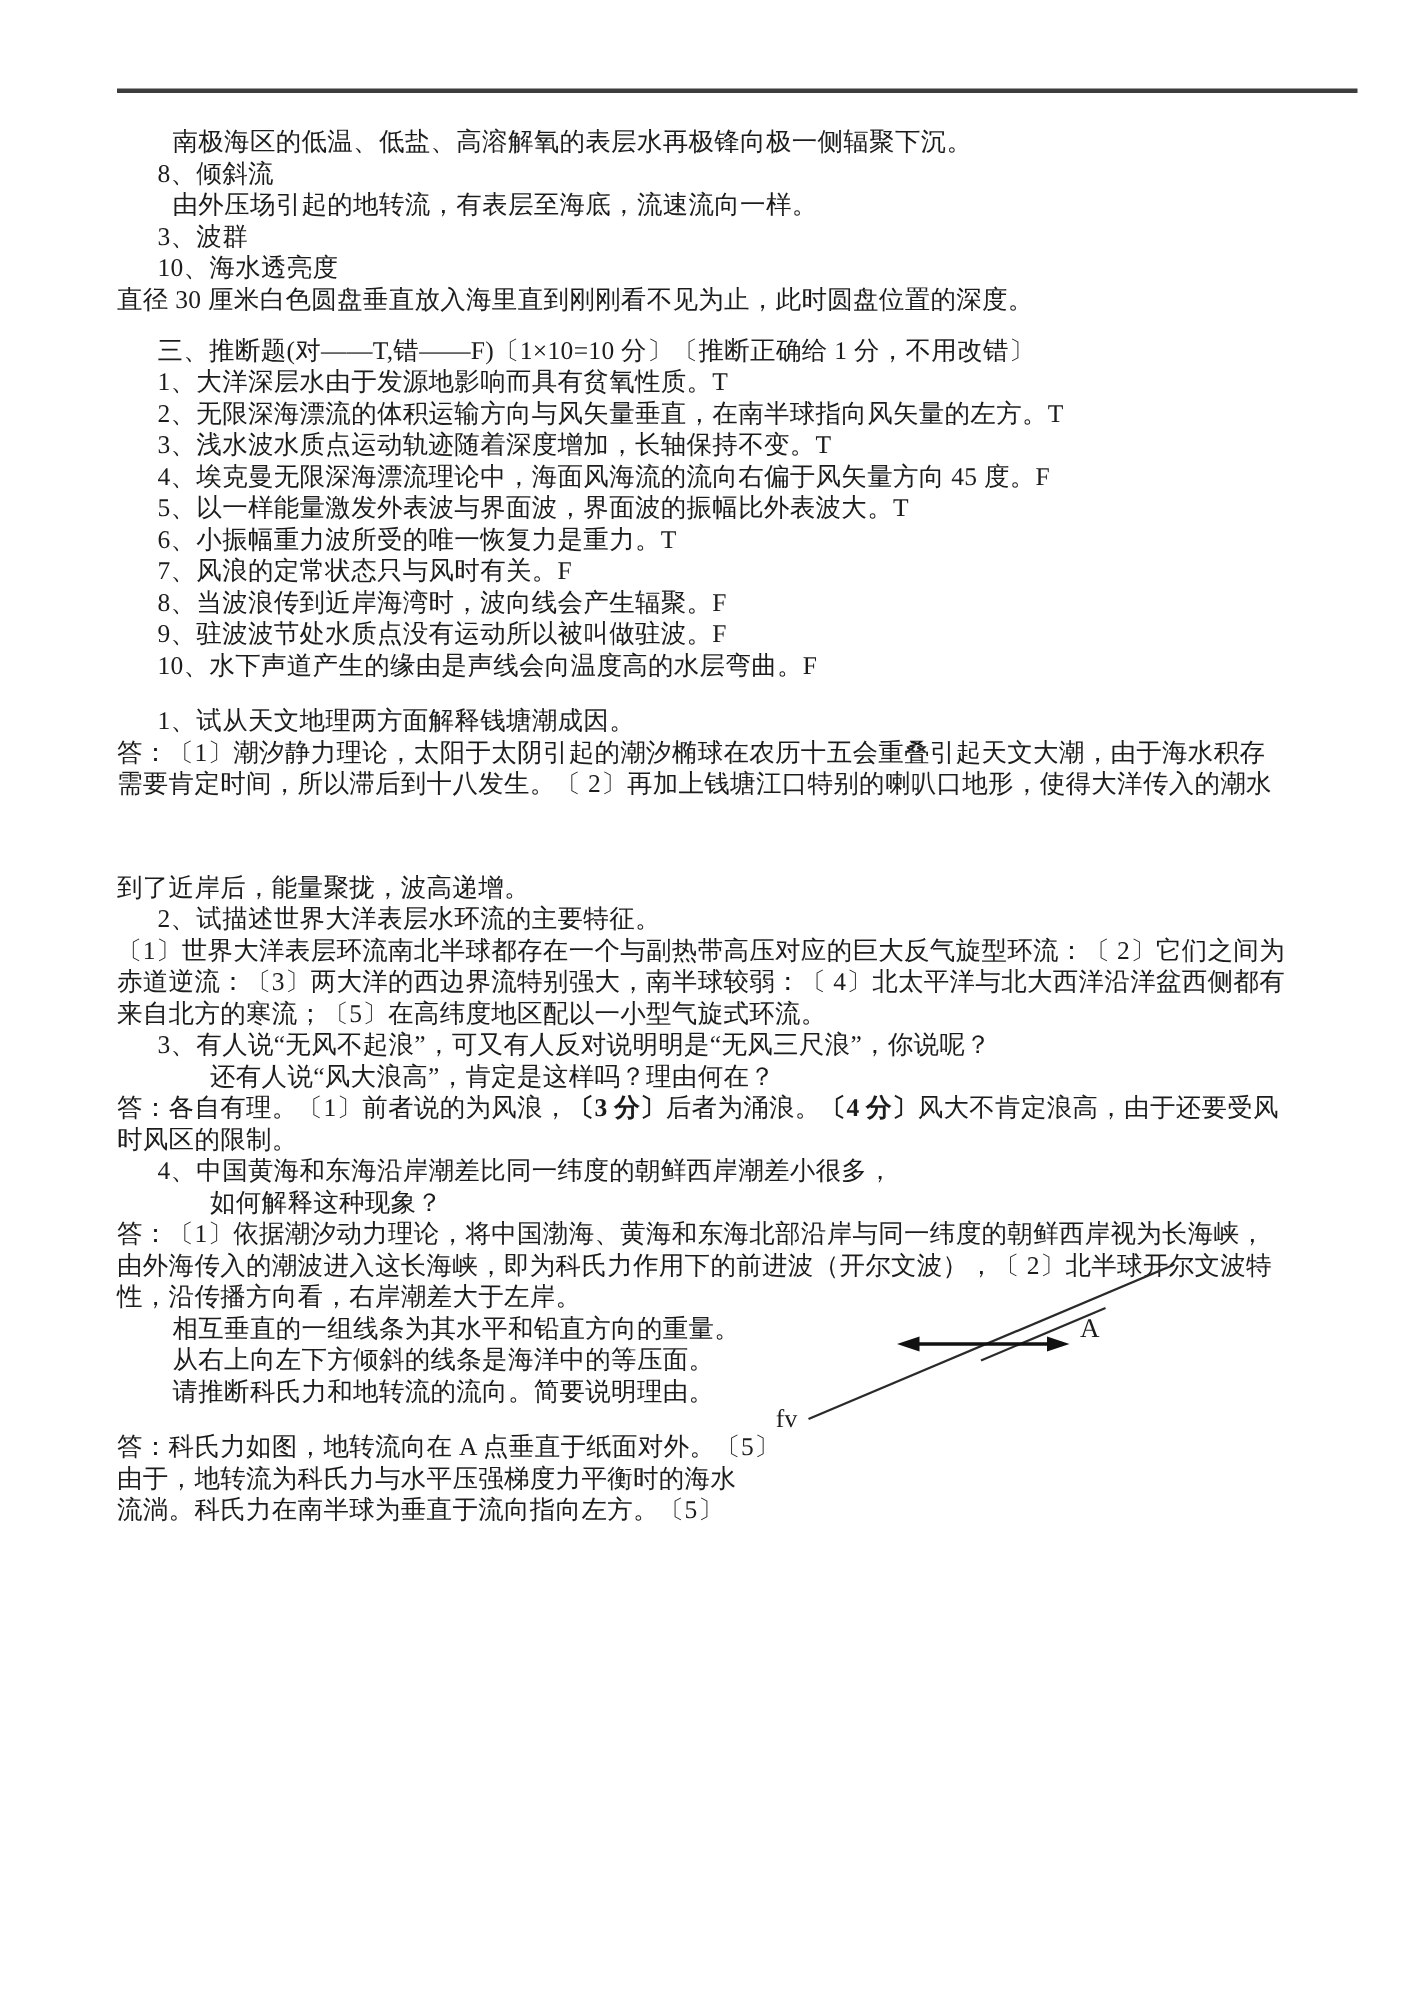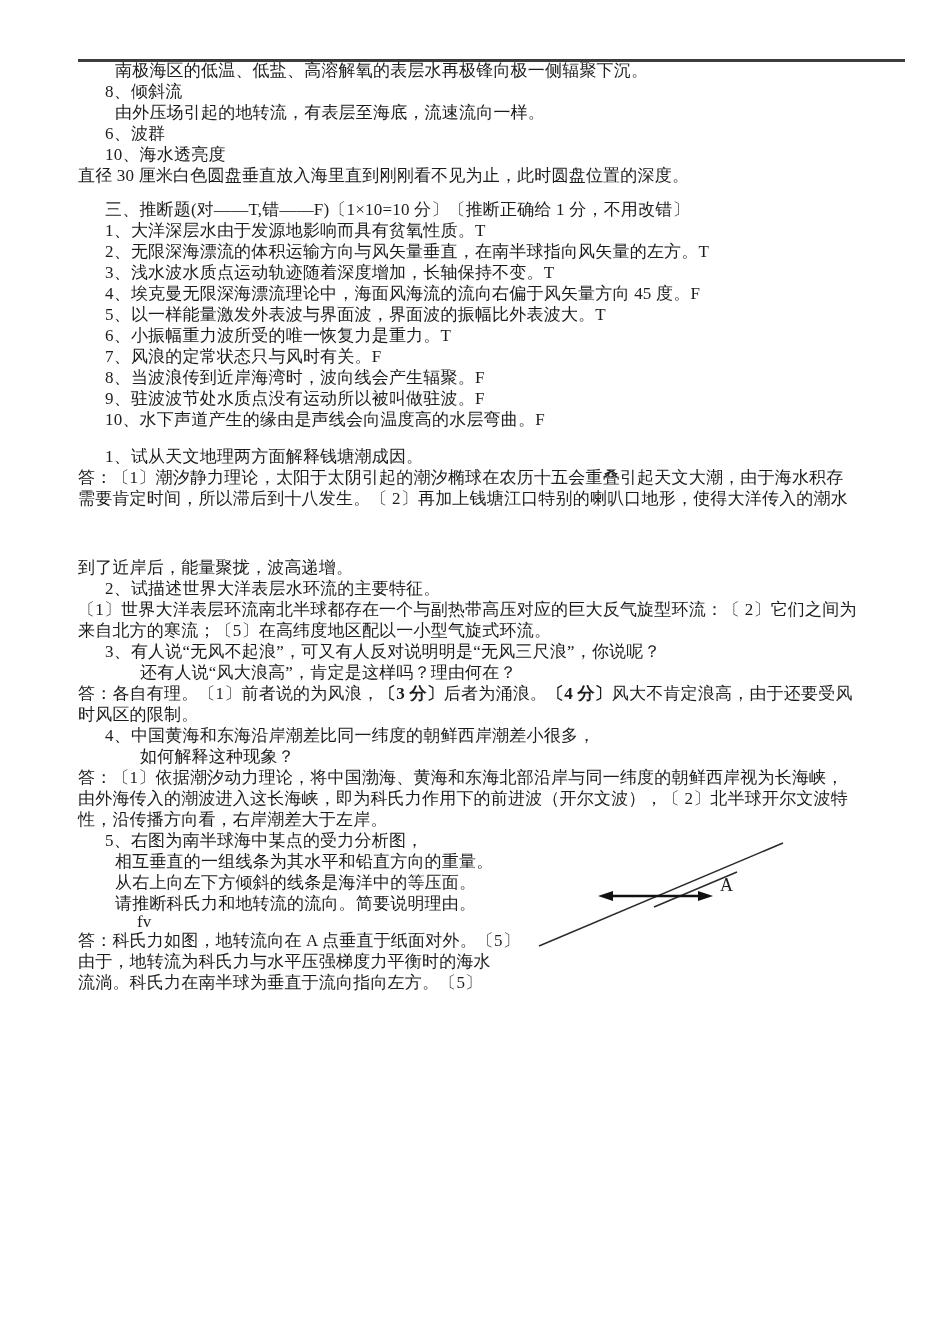--- a/index.html
+++ b/index.html
@@ -3,38 +3,38 @@
 <meta charset="utf-8">
 <style>
   html,body{margin:0;padding:0;}
   body{
     width:950px;height:1344px;background:#ffffff;position:relative;
     font-family:"Liberation Serif","DejaVu Serif",serif;color:#1c1c1c;
     overflow:hidden;
   }
   .page{position:absolute;inset:0;background:#ffffff;}
   .toprule{position:absolute;left:78px;top:59px;width:827px;height:3px;background:#3d3d3d;}
-  .content{position:absolute;left:78px;top:60px;width:834px;}
+  .content{position:absolute;left:78px;top:84px;width:834px;}
   .ln{margin:0;font-size:17px;line-height:21px;white-space:nowrap;letter-spacing:0.2px;}
   .ln .b{font-weight:700;}
   .gap{width:100%;}
   .diagram{position:absolute;left:528px;top:833px;width:285px;height:130px;}
   .diagram svg{display:block;width:100%;height:100%;}
 </style>
 </head>
 <body>
 
 <div class="page">
   <div class="toprule"></div>
 
   <div class="content">
       <p class="ln" style="padding-left: 37px;"><span>南极海区的低温、低盐、高溶解氧的表层水再极锋向极一侧辐聚下沉。</span></p>
       <p class="ln" style="padding-left: 27px;"><span>8、倾斜流</span></p>
       <p class="ln" style="padding-left: 37px;"><span>由外压场引起的地转流，有表层至海底，流速流向一样。</span></p>
-      <p class="ln" style="padding-left: 27px;"><span>6、波群</span></p>
+      <p class="ln" style="padding-left: 27px;"><span>3、波群</span></p>
       <p class="ln" style="padding-left: 27px;"><span>10、海水透亮度</span></p>
       <p class="ln" style="padding-left: 0px;"><span>直径 30 厘米白色圆盘垂直放入海里直到刚刚看不见为止，此时圆盘位置的深度。</span></p>
       <div class="gap" style="height: 13px;"></div>
       <p class="ln" style="padding-left: 27px;"><span>三、推断题(对——T,错——F)〔1×10=10 分〕〔推断正确给 1 分，不用改错〕</span></p>
       <p class="ln" style="padding-left: 27px;"><span>1、大洋深层水由于发源地影响而具有贫氧性质。T</span></p>
       <p class="ln" style="padding-left: 27px;"><span>2、无限深海漂流的体积运输方向与风矢量垂直，在南半球指向风矢量的左方。T</span></p>
       <p class="ln" style="padding-left: 27px;"><span>3、浅水波水质点运动轨迹随着深度增加，长轴保持不变。T</span></p>
       <p class="ln" style="padding-left: 27px;"><span>4、埃克曼无限深海漂流理论中，海面风海流的流向右偏于风矢量方向 45 度。F</span></p>
       <p class="ln" style="padding-left: 27px;"><span>5、以一样能量激发外表波与界面波，界面波的振幅比外表波大。T</span></p>
       <p class="ln" style="padding-left: 27px;"><span>6、小振幅重力波所受的唯一恢复力是重力。T</span></p>
@@ -42,35 +42,35 @@
       <p class="ln" style="padding-left: 27px;"><span>8、当波浪传到近岸海湾时，波向线会产生辐聚。F</span></p>
       <p class="ln" style="padding-left: 27px;"><span>9、驻波波节处水质点没有运动所以被叫做驻波。F</span></p>
       <p class="ln" style="padding-left: 27px;"><span>10、水下声道产生的缘由是声线会向温度高的水层弯曲。F</span></p>
       <div class="gap" style="height: 16px;"></div>
       <p class="ln" style="padding-left: 27px;"><span>1、试从天文地理两方面解释钱塘潮成因。</span></p>
       <p class="ln" style="padding-left: 0px;"><span>答：〔1〕潮汐静力理论，太阳于太阴引起的潮汐椭球在农历十五会重叠引起天文大潮，由于海水积存</span></p>
       <p class="ln" style="padding-left: 0px;"><span>需要肯定时间，所以滞后到十八发生。〔 2〕再加上钱塘江口特别的喇叭口地形，使得大洋传入的潮水</span></p>
       <p class="ln" style="padding-left: 0px; margin-top: 48px;"><span>到了近岸后，能量聚拢，波高递增。</span></p>
       <p class="ln" style="padding-left: 27px;"><span>2、试描述世界大洋表层水环流的主要特征。</span></p>
       <p class="ln" style="padding-left: 0px;"><span>〔1〕世界大洋表层环流南北半球都存在一个与副热带高压对应的巨大反气旋型环流：〔 2〕它们之间为</span></p>
+      <p class="ln" style="padding-left: 0px;"><span>赤道逆流：〔3〕两大洋的西边界流特别强大，南半球较弱：〔 4〕北太平洋与北大西洋沿洋盆西侧都有</span></p>
       <p class="ln" style="padding-left: 0px;"><span>来自北方的寒流；〔5〕在高纬度地区配以一小型气旋式环流。</span></p>
       <p class="ln" style="padding-left: 27px;"><span>3、有人说“无风不起浪”，可又有人反对说明明是“无风三尺浪”，你说呢？</span></p>
       <p class="ln" style="padding-left: 62px;"><span>还有人说“风大浪高”，肯定是这样吗？理由何在？</span></p>
       <p class="ln" style="padding-left: 0px;"><span>答：各自有理。〔1〕前者说的为风浪，</span><span class="b">〔3 分〕</span><span>后者为涌浪。</span><span class="b">〔4 分〕</span><span>风大不肯定浪高，由于还要受风</span></p>
       <p class="ln" style="padding-left: 0px;"><span>时风区的限制。</span></p>
       <p class="ln" style="padding-left: 27px;"><span>4、中国黄海和东海沿岸潮差比同一纬度的朝鲜西岸潮差小很多，</span></p>
       <p class="ln" style="padding-left: 62px;"><span>如何解释这种现象？</span></p>
       <p class="ln" style="padding-left: 0px;"><span>答：〔1〕依据潮汐动力理论，将中国渤海、黄海和东海北部沿岸与同一纬度的朝鲜西岸视为长海峡，</span></p>
       <p class="ln" style="padding-left: 0px;"><span>由外海传入的潮波进入这长海峡，即为科氏力作用下的前进波（开尔文波），〔 2〕北半球开尔文波特</span></p>
       <p class="ln" style="padding-left: 0px;"><span>性，沿传播方向看，右岸潮差大于左岸。</span></p>
-      <p class="ln" style="padding-left: 27px;"><span>5、右图为南半球海中某点的受力分析图，</span></p>
       <p class="ln" style="padding-left: 37px;"><span>相互垂直的一组线条为其水平和铅直方向的重量。</span></p>
       <p class="ln" style="padding-left: 37px;"><span>从右上向左下方倾斜的线条是海洋中的等压面。</span></p>
       <p class="ln" style="padding-left: 37px;"><span>请推断科氏力和地转流的流向。简要说明理由。</span></p>
-      <p class="ln" style="padding-left: 59px; line-height: 16px;"><span>fv</span></p>
+      <p class="ln" style="padding-left: 59px; line-height: 16px; text-align: center;"><span>fv</span></p>
       <p class="ln" style="padding-left: 0px;"><span>答：科氏力如图，地转流向在 A 点垂直于纸面对外。〔5〕</span></p>
       <p class="ln" style="padding-left: 0px; font-family: Liberation Serif, serif;"><span>由于，地转流为科氏力与水平压强梯度力平衡时的海水</span></p>
       <p class="ln" style="padding-left: 0px;"><span>流淌。科氏力在南半球为垂直于流向指向左方。〔5〕</span></p>
     </div>
 
   <div class="diagram">
     <svg viewBox="0 0 285 130" xmlns="http://www.w3.org/2000/svg">
       <line x1="11" y1="113" x2="255" y2="10" stroke="#2a2a2a" stroke-width="1.5"></line>
       <line x1="126" y1="74" x2="209" y2="39" stroke="#2a2a2a" stroke-width="1.5"></line>
       <g>

